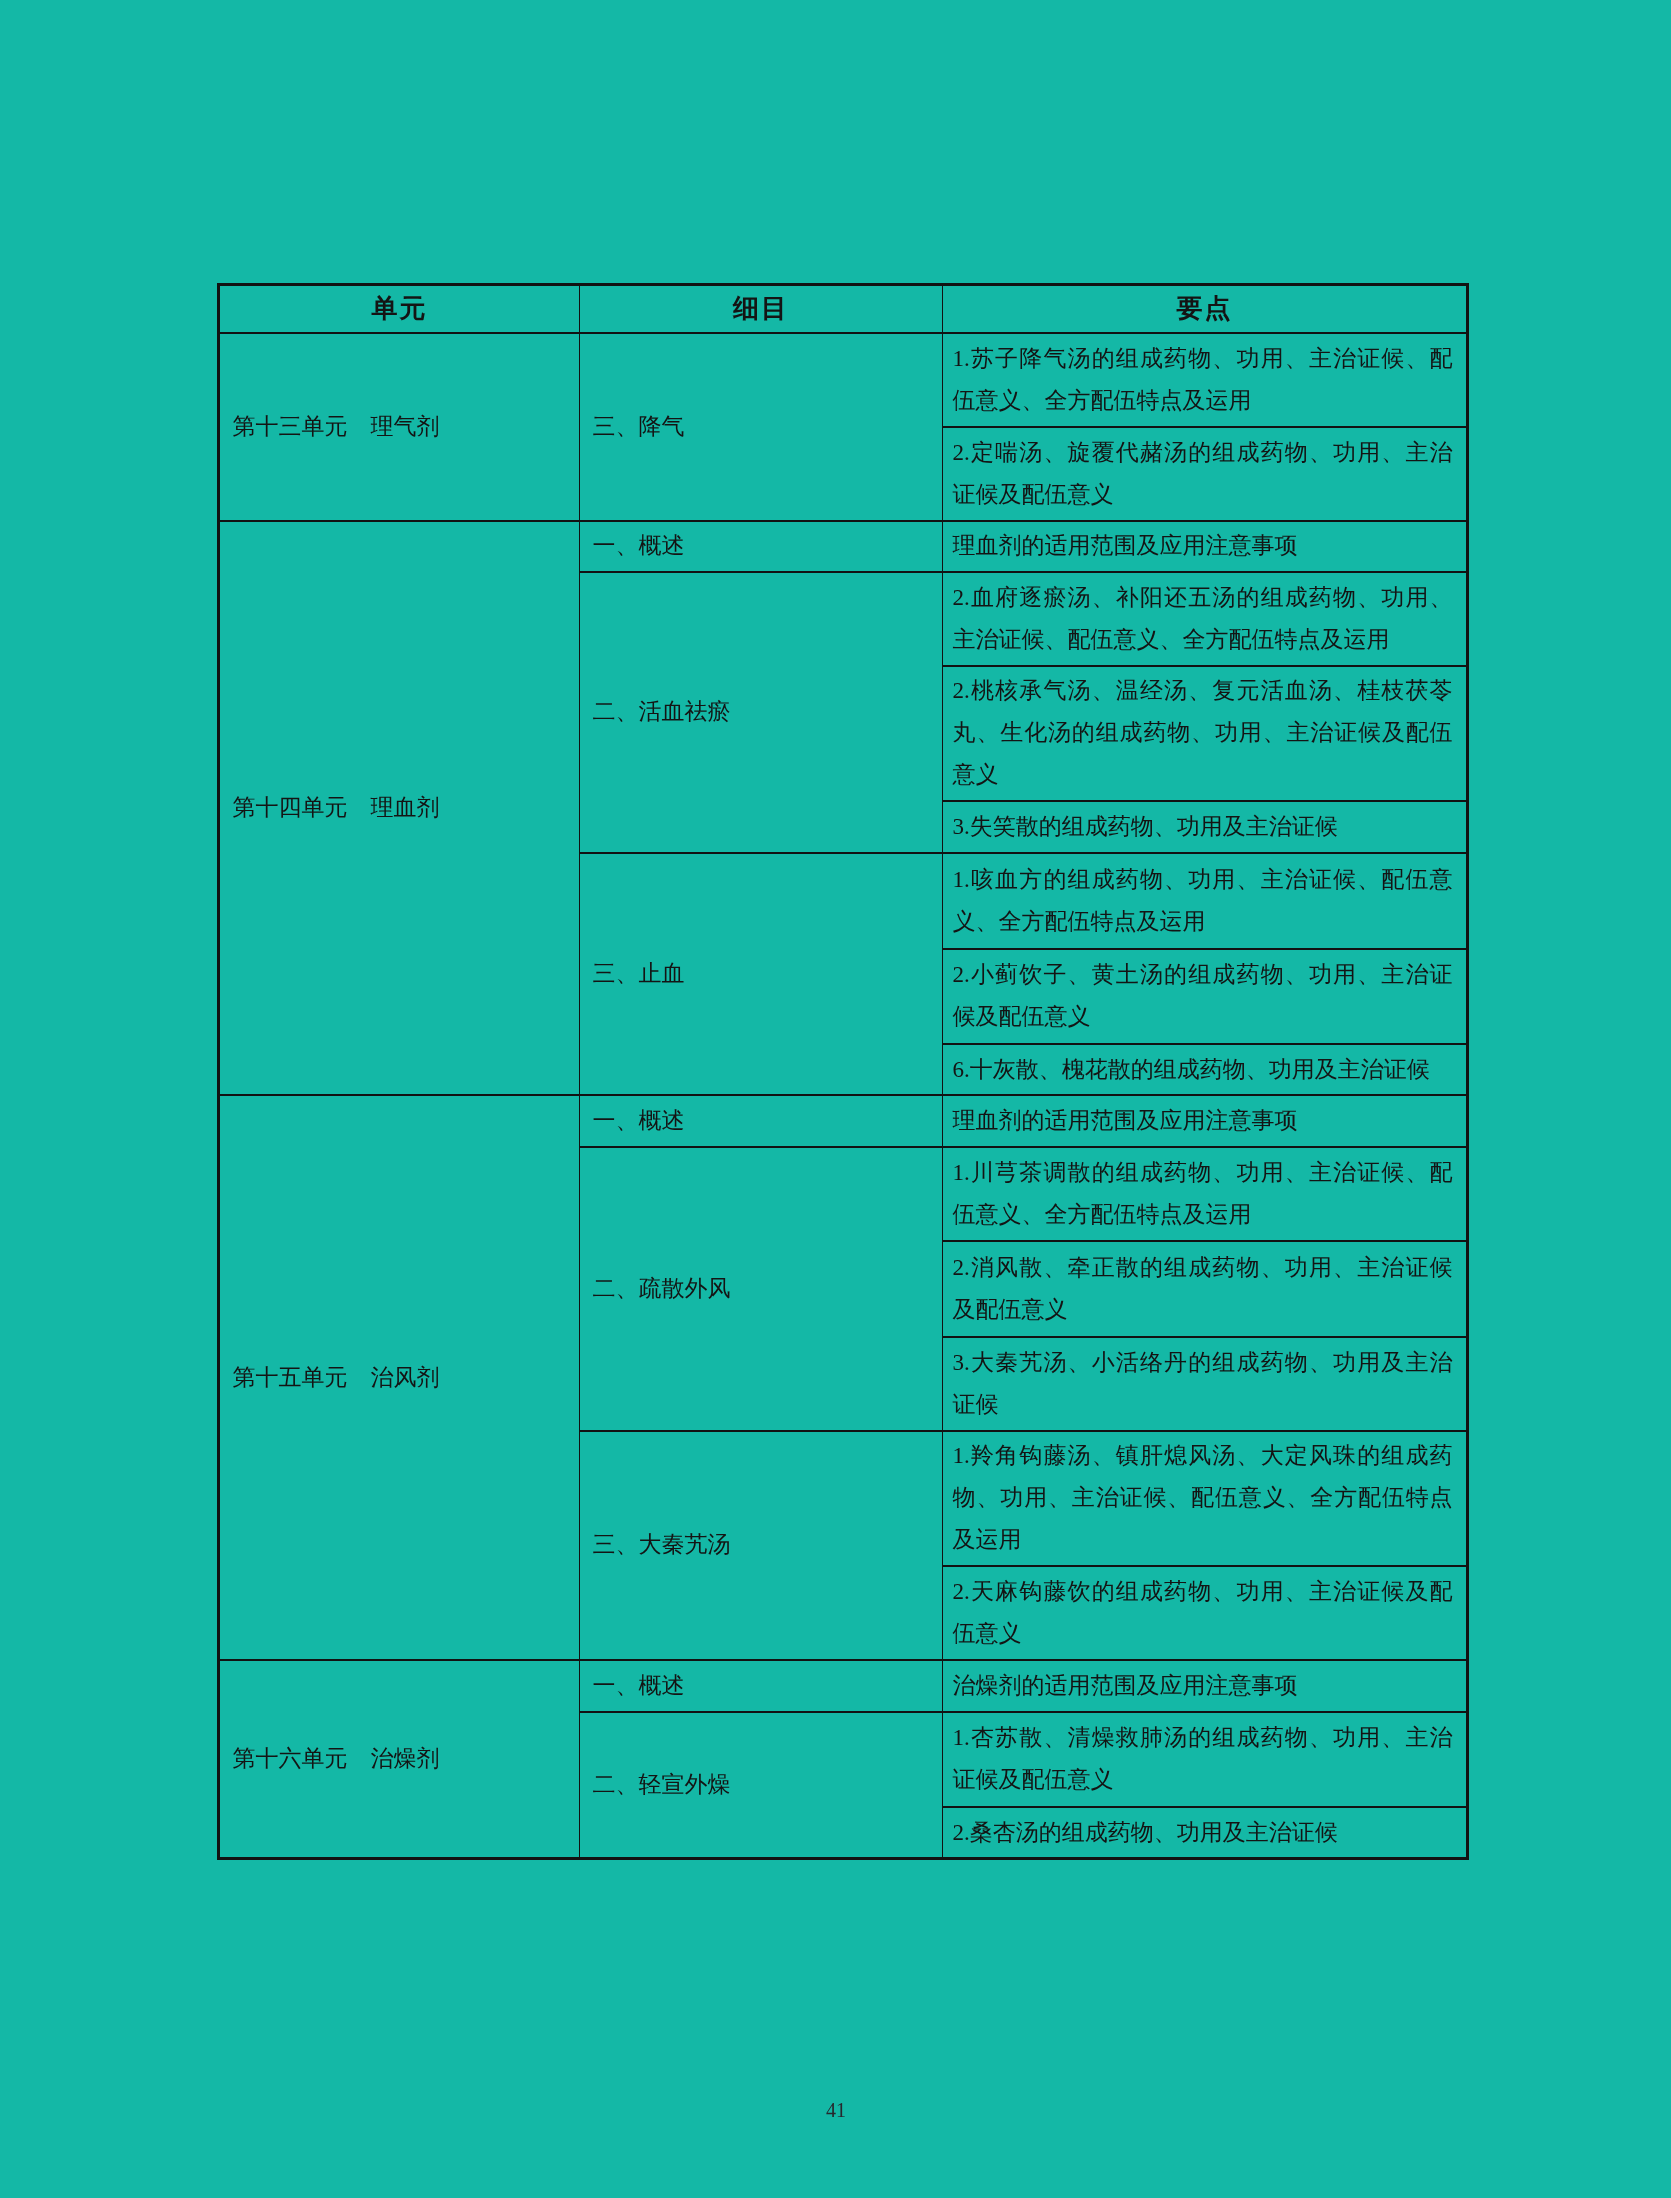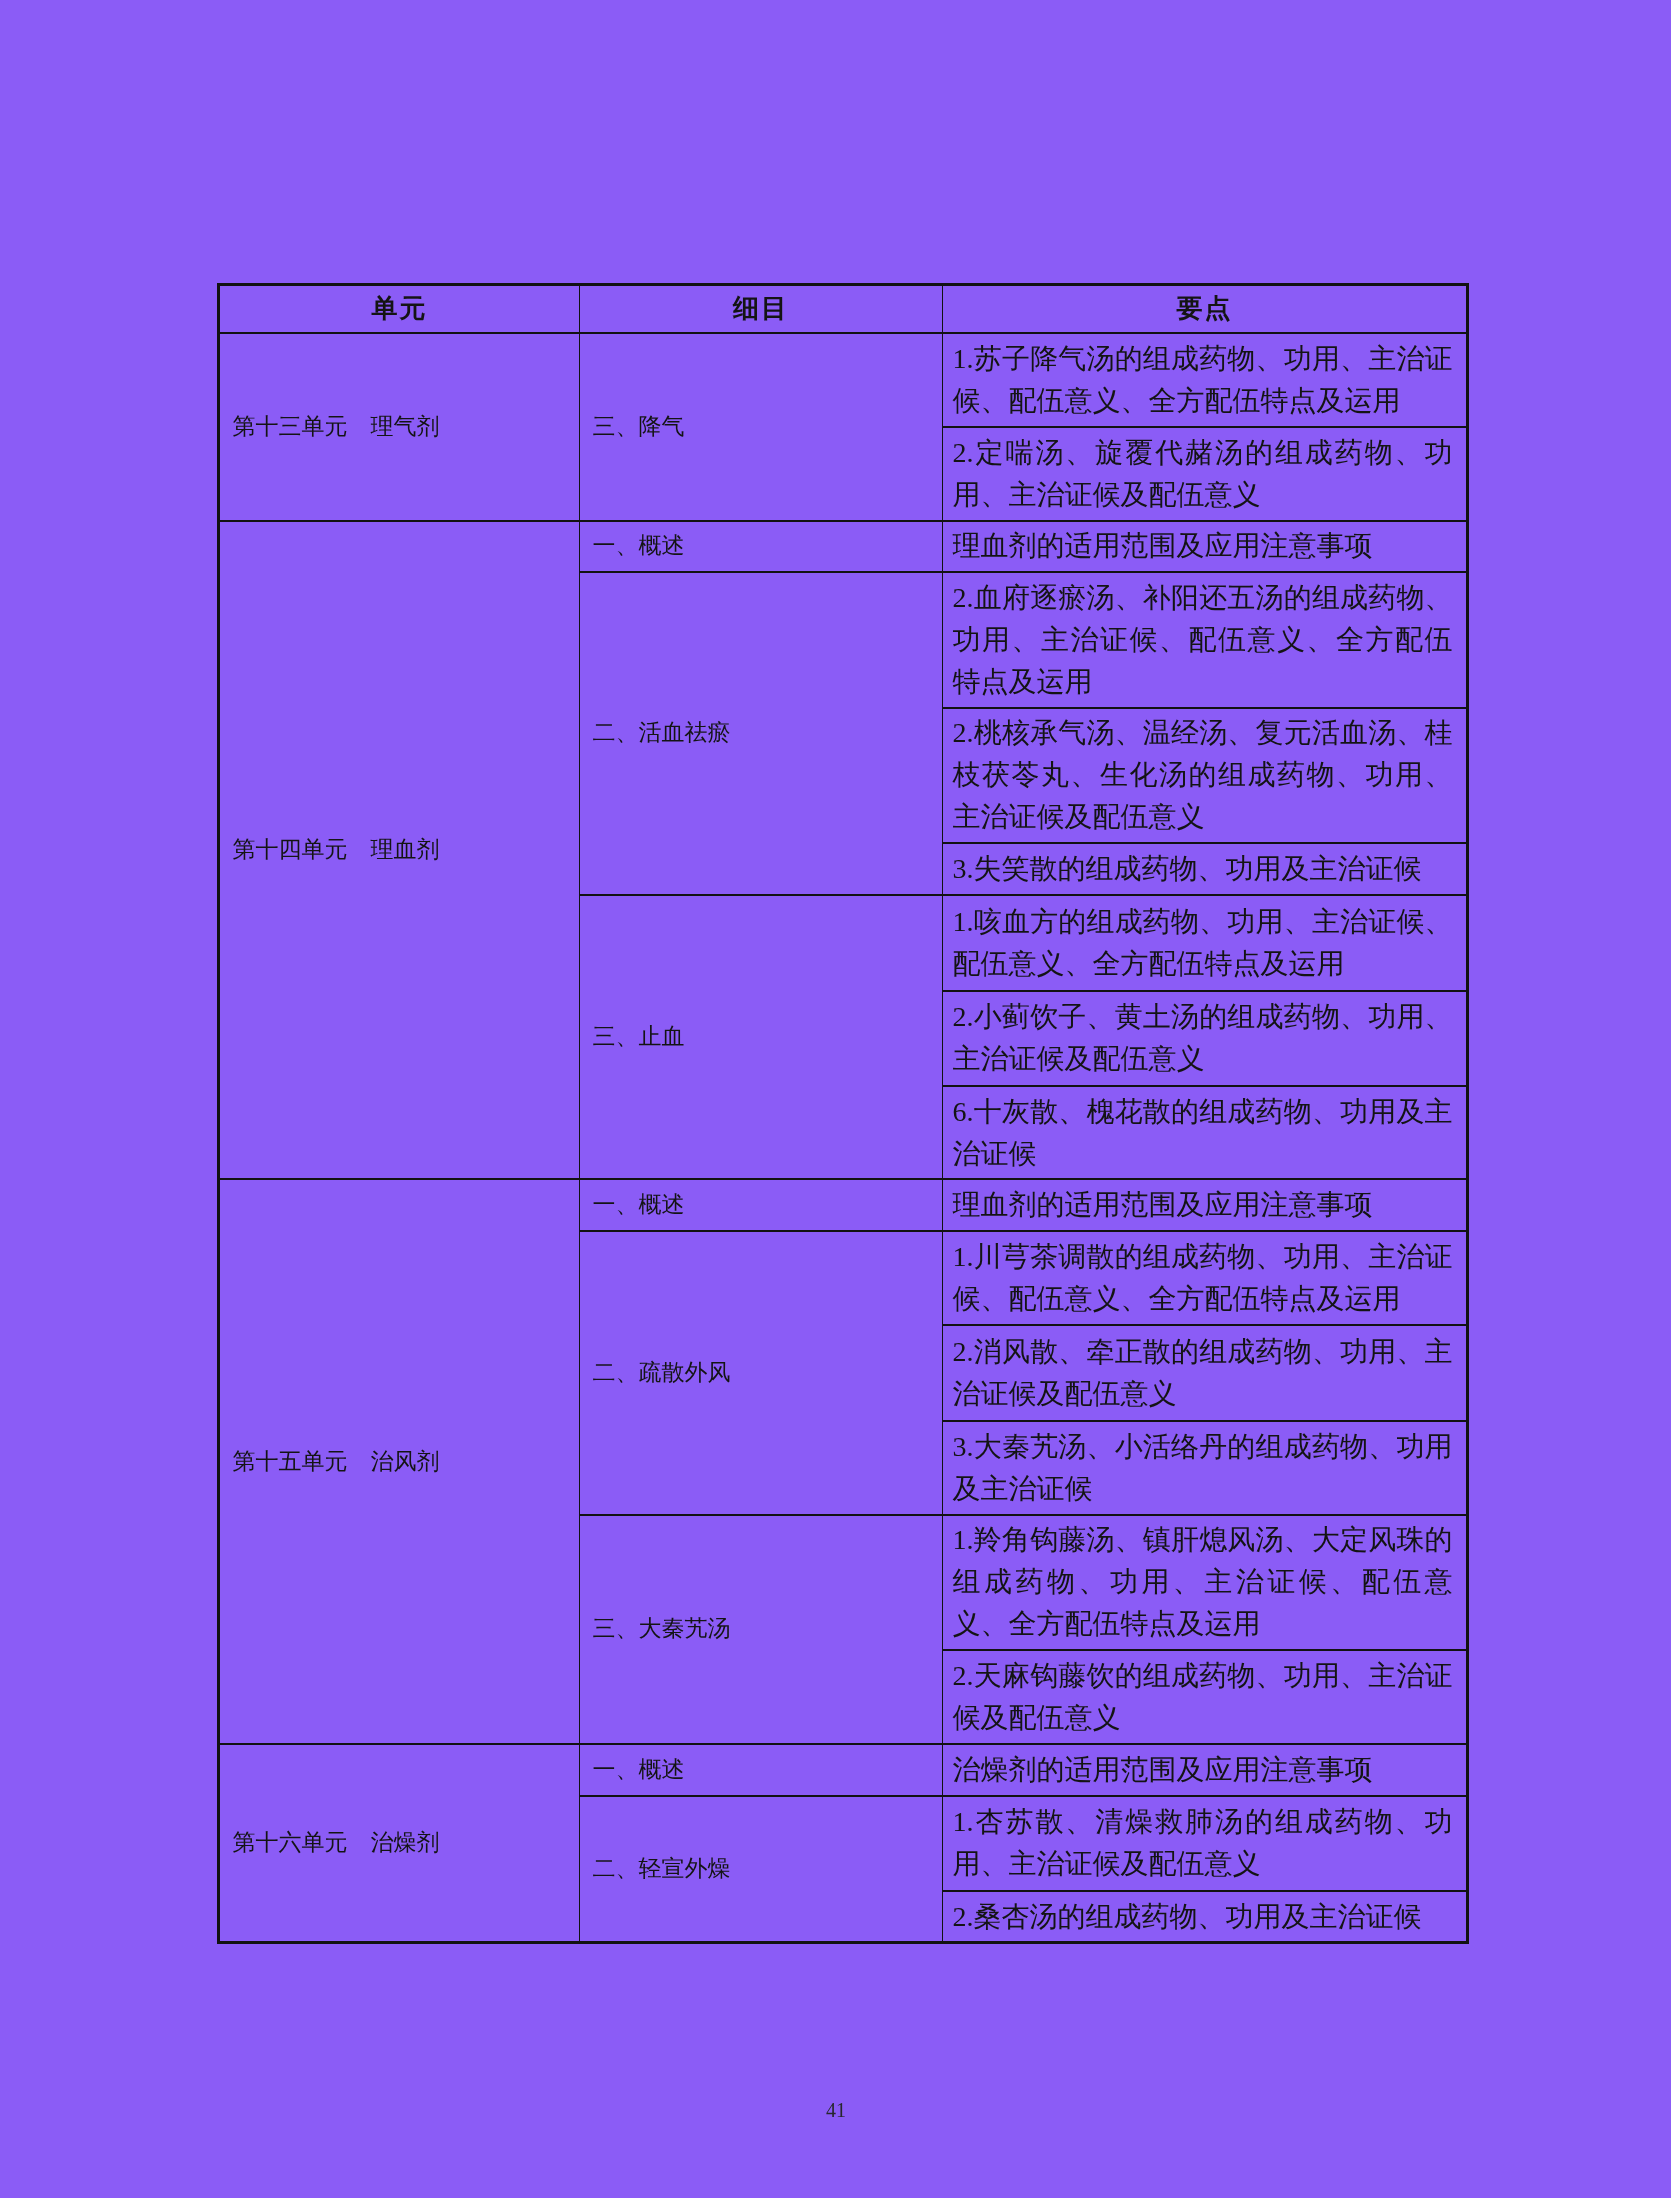--- a/index.html
+++ b/index.html
@@ -1,20 +1,20 @@
 <!DOCTYPE html>
 <html><head>
 <meta charset="utf-8">
 <style>
   html, body { margin: 0; padding: 0; background: #e8e8e8; }
   .page {
     position: relative;
     width: 1672px;
     height: 2199px;
-    background: #8b5cf6;
+    background: #14b8a6;
     font-family: "Liberation Serif", "DejaVu Serif", serif;
     color: #141414;
     overflow: hidden;
   }
   table.syllabus {
     position: absolute;
     left: 217px;
     top: 283px;
     width: 1249px;
     border-collapse: collapse;
@@ -41,21 +41,21 @@
   }
   td.unit-cell, td.subitem-cell {
     font-size: 23px;
     text-align: left;
     padding-left: 12.4px;
     padding-right: 5.7px;
     line-height: 38px;
     margin-top: 31px;
   }
   td.point-cell {
-    font-size: 28px;
+    font-size: 23px;
     line-height: 42px;
     text-align: justify;
     text-justify: inter-ideograph;
     padding: 3.8px 13.4px 3.8px 9.6px;
   }
   .page-number {
     position: absolute;
     top: 2099px;
     left: 0;
     width: 100%;

